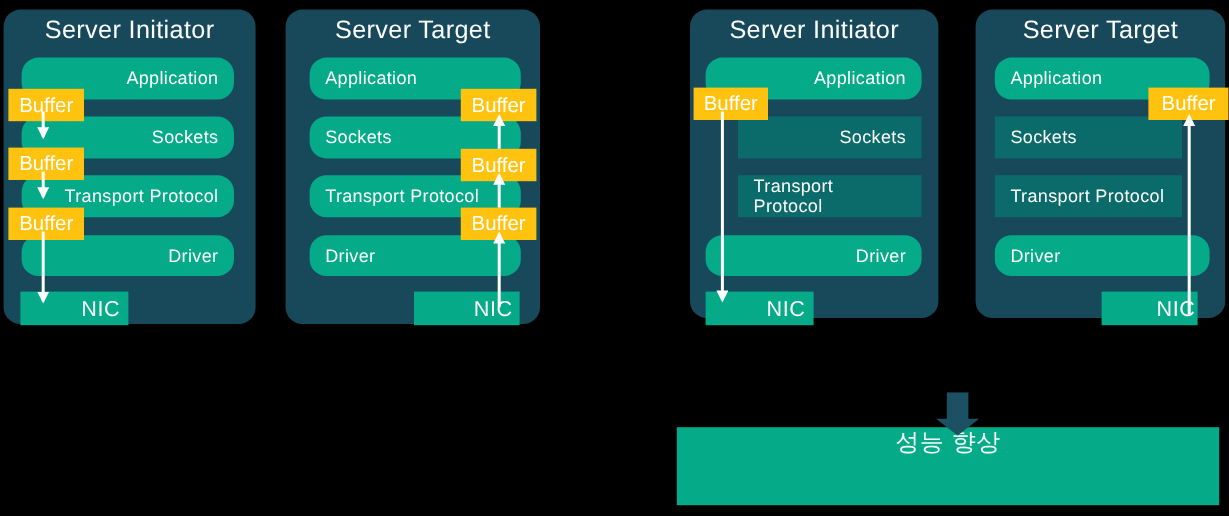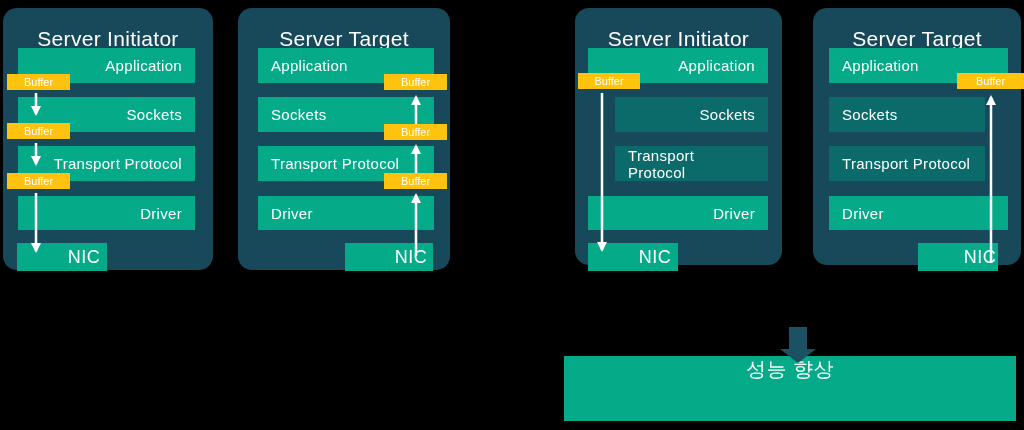--- a/index.html
+++ b/index.html
@@ -9,32 +9,32 @@
     --dark:#0B6B6A;
     --yellow:#FFC20E;
     --resultarrow:#1B5163;
     --white:#FFFFFF;
   }
   *{margin:0;padding:0;box-sizing:border-box;}
   html,body{background:var(--bg);}
   body{font-family:"Liberation Sans", sans-serif;}
   .stage{position:relative;width:1024px;height:430px;background:var(--bg);overflow:hidden;}
   .panel{position:absolute;background:var(--panel);border-radius:14px;}
-  .panel-title{position:absolute;top:19px;left:0;width:100%;text-align:center;
+  .panel-title{position:absolute;top:6px;left:0;width:100%;text-align:center;
     color:var(--white);font-size:21px;font-weight:500;letter-spacing:.3px;}
   .layer{position:absolute;height:35px;display:flex;align-items:center;
     color:var(--white);font-size:15px;letter-spacing:.3px;padding:0 13px;}
-  .layer.green{background:var(--green);}
+  .layer.green{background:var(--green);border-radius:14px;}
   .layer.darklayer{background:var(--dark);}
   .layer.r{justify-content:flex-end;}
   .layer.l{justify-content:flex-start;}
   .nic{position:absolute;height:28px;background:var(--green);display:flex;
     align-items:center;justify-content:center;color:var(--white);font-size:18px;letter-spacing:.5px;padding-left:44px;}
-  .buffer{position:absolute;height:16px;background:var(--yellow);display:flex;
-    align-items:center;justify-content:center;color:var(--white);font-size:11px;z-index:3;}
+  .buffer{position:absolute;height:27px;background:var(--yellow);display:flex;
+    align-items:center;justify-content:center;color:var(--white);font-size:17px;z-index:3;}
   .arrows{position:absolute;left:0;top:0;width:1024px;height:430px;z-index:4;pointer-events:none;}
   .result-shaft{position:absolute;left:789px;top:327px;width:18px;height:23px;background:var(--resultarrow);z-index:5;}
   .result-head{position:absolute;left:780px;top:349px;width:0;height:0;z-index:5;
     border-left:18px solid transparent;border-right:18px solid transparent;border-top:14px solid var(--resultarrow);}
   .result-box{position:absolute;left:564px;top:356px;width:452px;height:65px;background:var(--green);
     display:flex;flex-direction:column;align-items:center;z-index:2;}
   .result-box div{color:#F7FCFA;font-size:20px;line-height:27px;letter-spacing:.5px;text-align:center;}
 </style>
 </head>
 <body>

